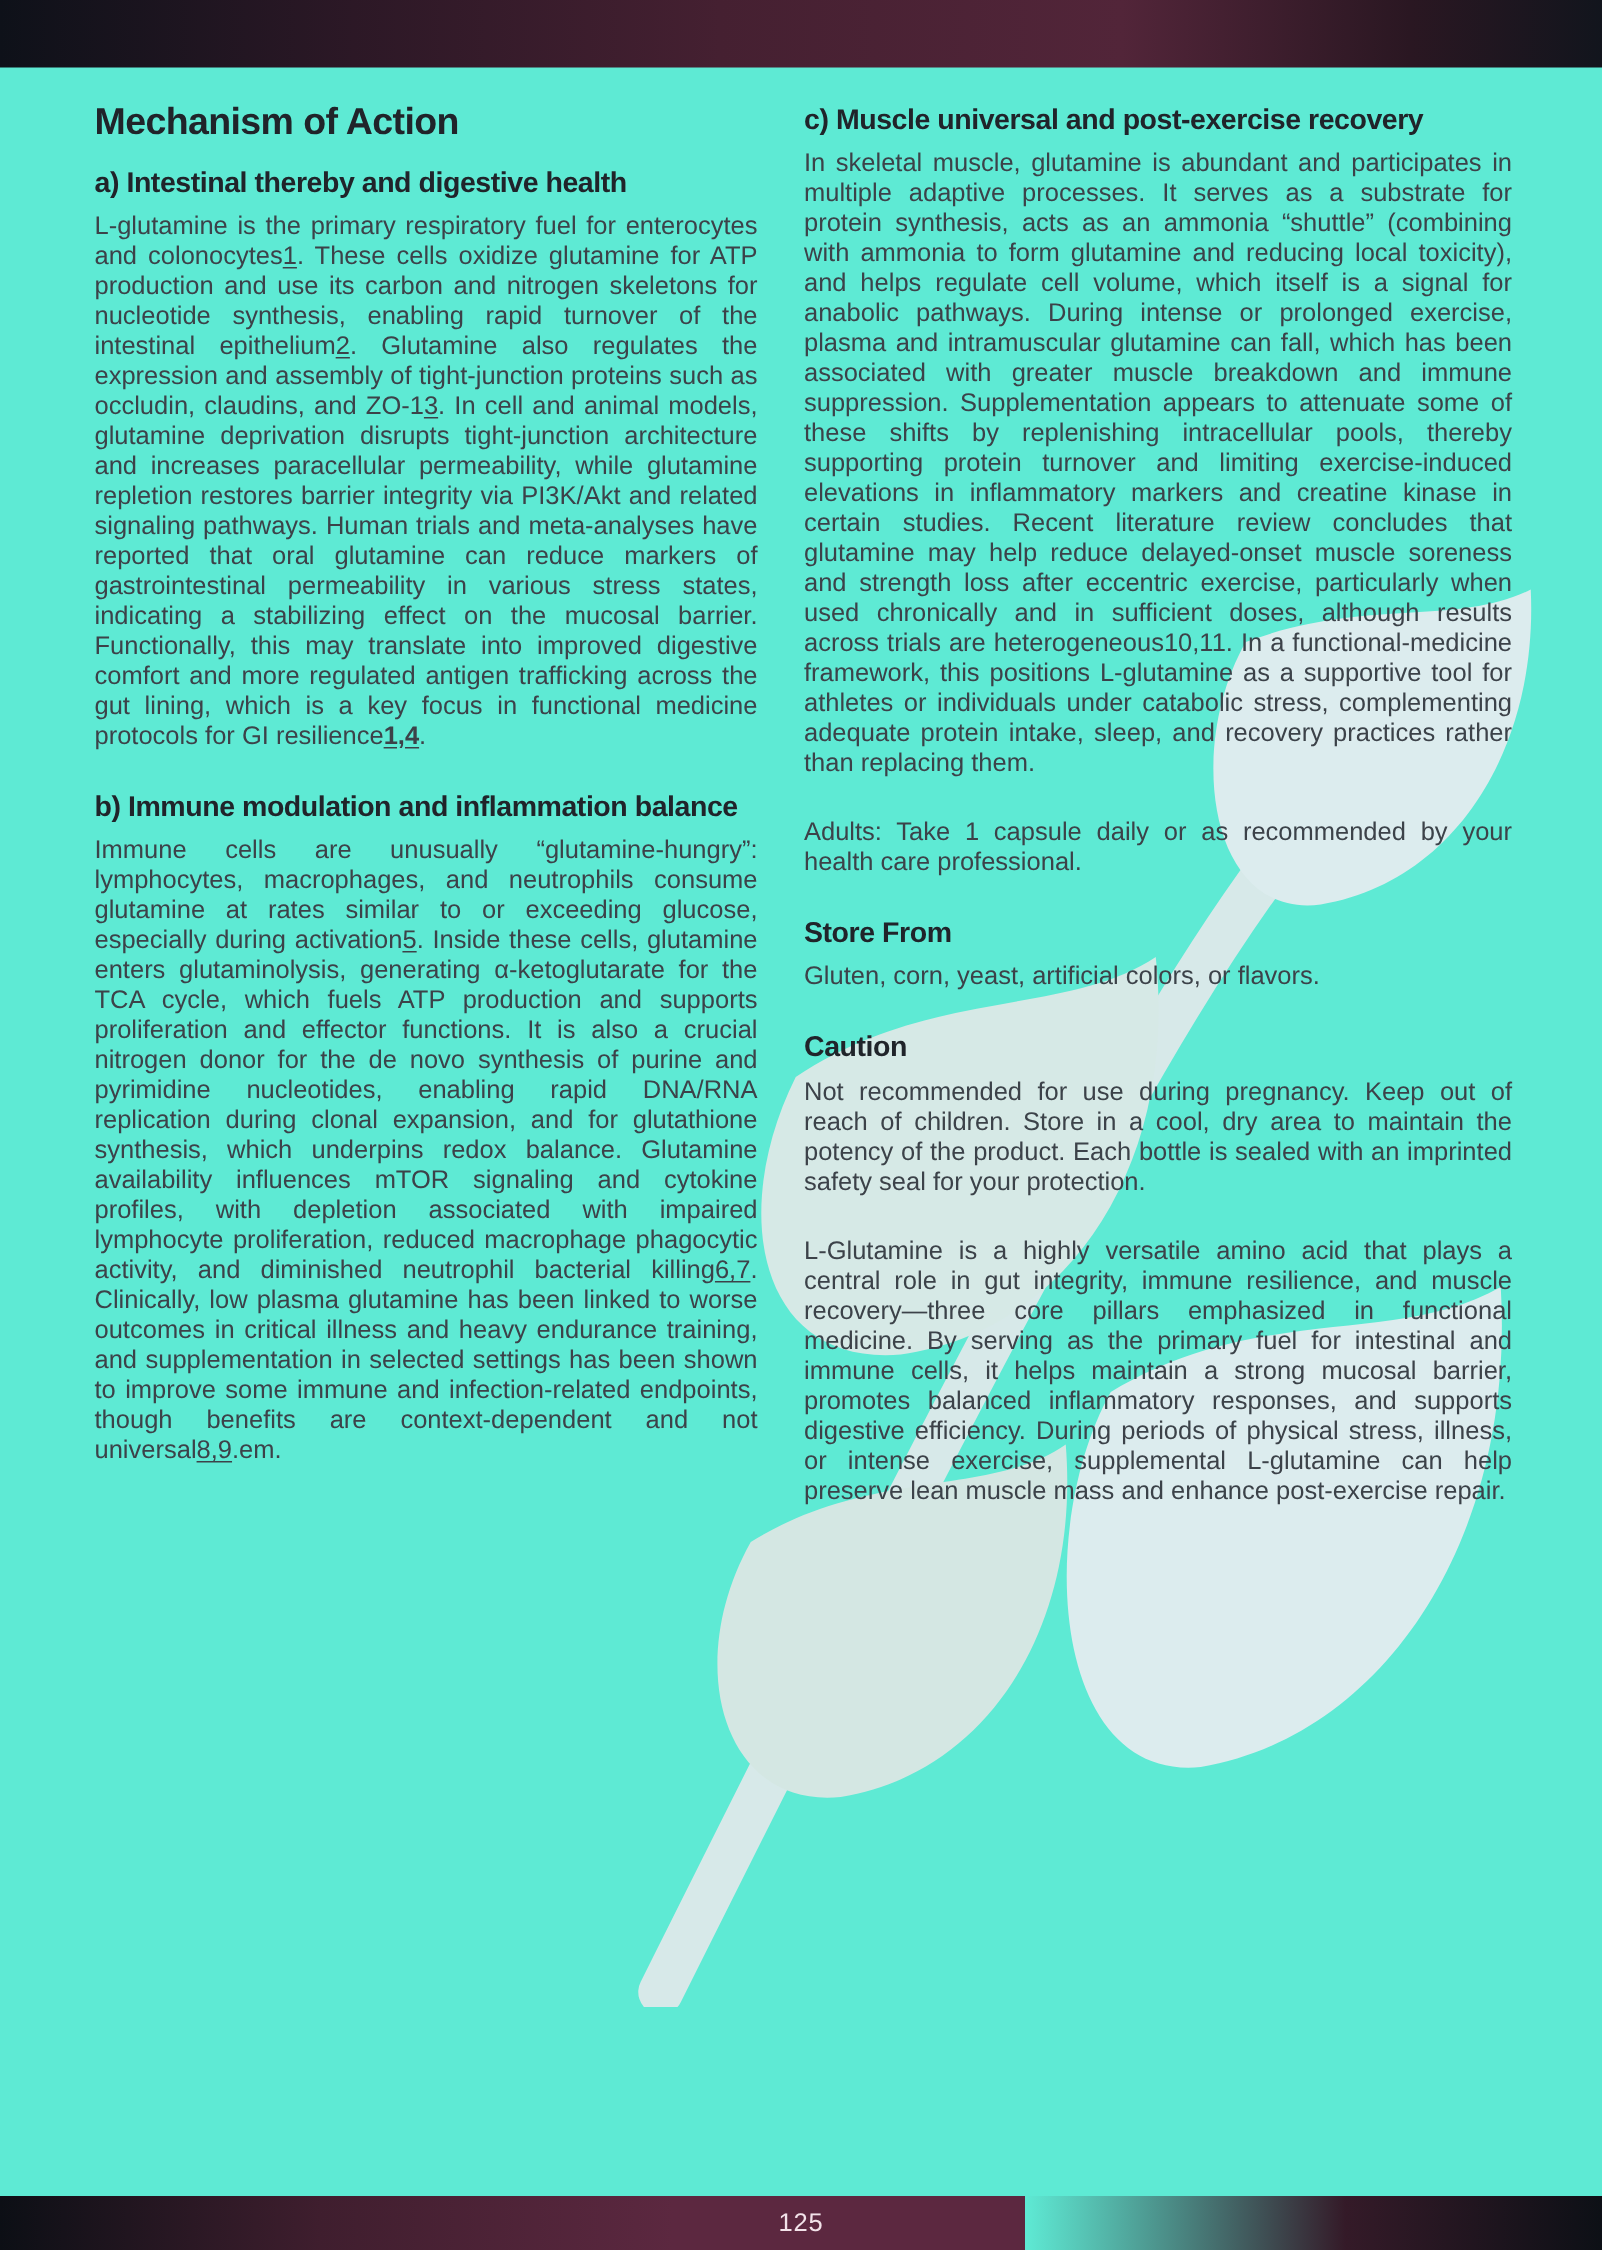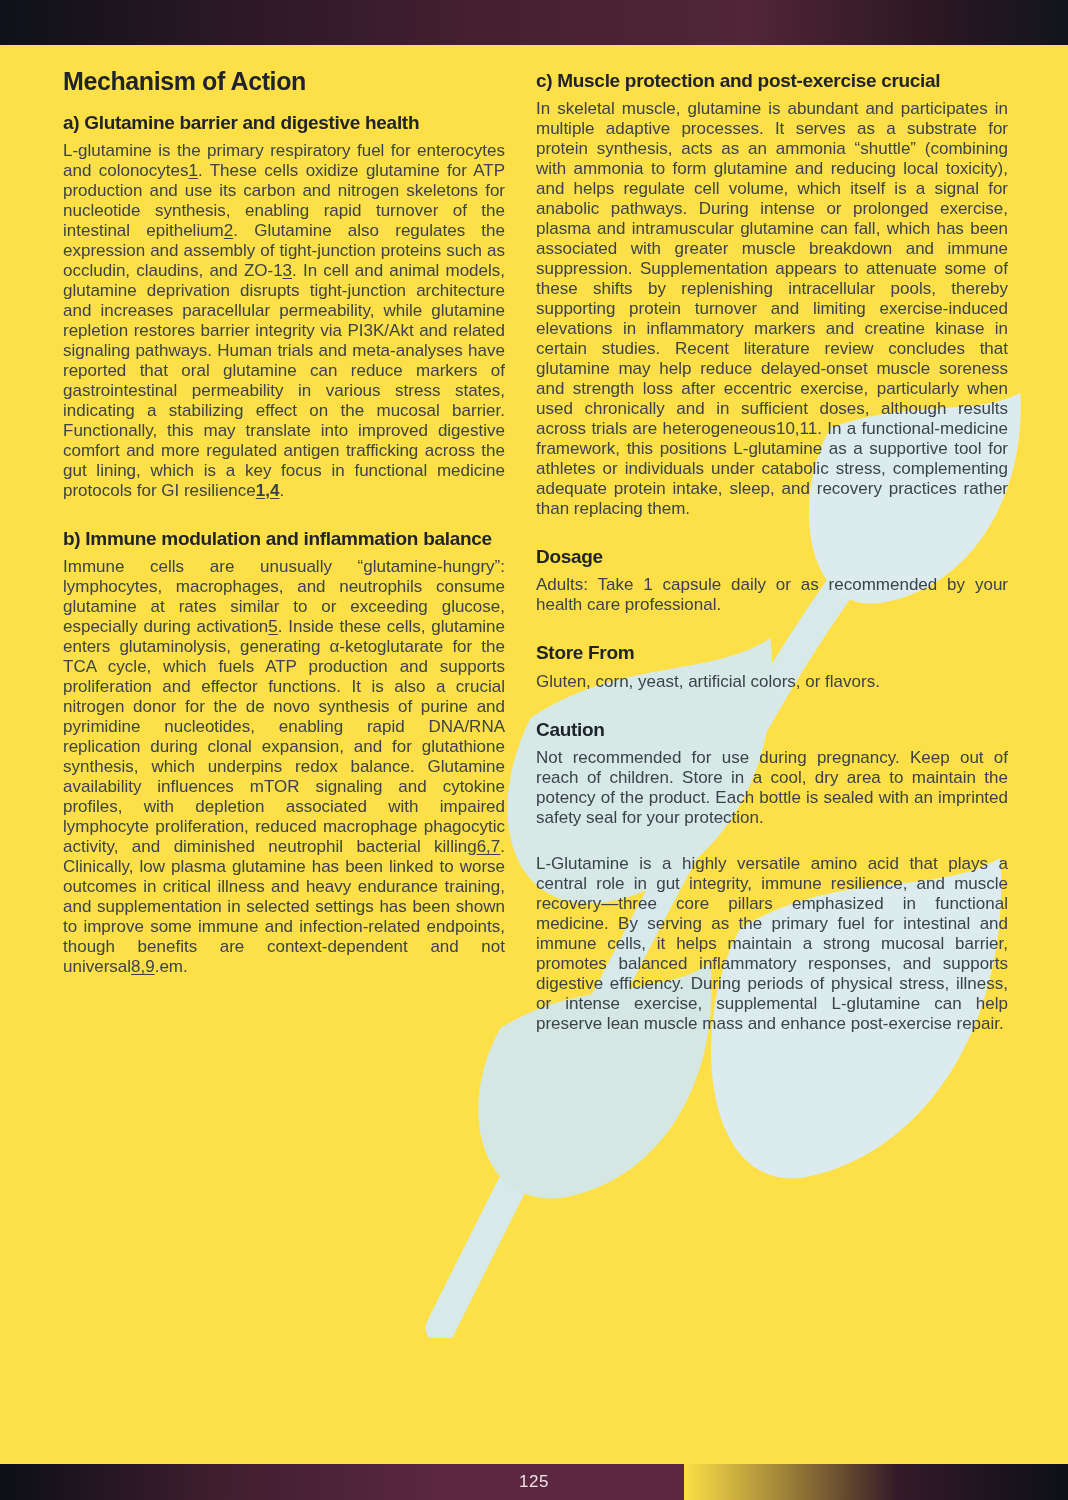--- a/index.html
+++ b/index.html
@@ -1,20 +1,20 @@
 <!DOCTYPE html>
 <html style="--accent-maroon: #522539; --footer-maroon: #5c2840; --dark-edge: #0e1119; --heading-color: #20242a; --body-color: #3c4249; --page-number-color: #f2e2e9; --watermark-blue: #dcecee; --watermark-green: #d4e7e3;"><head>
 <meta charset="utf-8">
 <style>
   html, body { margin: 0; padding: 0; background: #e8e8e8; }
   .page {
     position: relative;
     width: 1068px;
     height: 1500px;
-    background: #fde047;
+    background: #5eead4;
     font-family: "Liberation Sans", sans-serif;
     overflow: hidden;
     margin: 0 auto;
   }
   .topbar {
     position: absolute;
     top: 0; left: 0; right: 0;
     height: 45px;
     background: linear-gradient(90deg,
       var(--dark-edge, #0e1119) 0%,
@@ -107,32 +107,31 @@
       <path d="M 330 540 C 430 480, 520 510, 590 470 C 600 640, 510 770, 390 790 C 290 800, 280 630, 330 540 Z" fill="#dcecee"></path>
       <path d="M 90 640 C 170 590, 250 610, 300 575 C 310 700, 245 795, 150 810 C 70 818, 45 720, 90 640 Z" fill="#d4e7e3"></path>
     </svg>
   </div>
 
   <div class="content">
 
     <section class="col col-left">
       <h1 class="doc-title">Mechanism of Action</h1>
 
-      <h2 class="sec-heading">a) Glutamine barrier and digestive health</h2>
+      <h2 class="sec-heading">a) Intestinal thereby and digestive health</h2>
       <p class="body-text"><span>L-glutamine is the primary respiratory fuel for enterocytes and colonocytes</span><span class="seg-ref">1</span><span>. These cells oxidize glutamine for ATP production and use its carbon and nitrogen skeletons for nucleotide synthesis, enabling rapid turnover of the intestinal epithelium</span><span class="seg-ref">2</span><span>. Glutamine also regulates the expression and assembly of tight-junction proteins such as occludin, claudins, and ZO-1</span><span class="seg-ref">3</span><span>. In cell and animal models, glutamine deprivation disrupts tight-junction architecture and increases paracellular permeability, while glutamine repletion restores barrier integrity via PI3K/Akt and related signaling pathways. Human trials and meta-analyses have reported that oral glutamine can reduce markers of gastrointestinal permeability in various stress states, indicating a stabilizing effect on the mucosal barrier. Functionally, this may translate into improved digestive comfort and more regulated antigen trafficking across the gut lining, which is a key focus in functional medicine protocols for GI resilience</span><span class="seg-refbold">1,4</span><span>.</span></p>
 
       <h2 class="sec-heading">b) Immune modulation and inflammation balance</h2>
       <p class="body-text"><span>Immune cells are unusually “glutamine-hungry”: lymphocytes, macrophages, and neutrophils consume glutamine at rates similar to or exceeding glucose, especially during activation</span><span class="seg-ref">5</span><span>. Inside these cells, glutamine enters glutaminolysis, generating α-ketoglutarate for the TCA cycle, which fuels ATP production and supports proliferation and effector functions. It is also a crucial nitrogen donor for the de novo synthesis of purine and pyrimidine nucleotides, enabling rapid DNA/RNA replication during clonal expansion, and for glutathione synthesis, which underpins redox balance. Glutamine availability influences mTOR signaling and cytokine profiles, with depletion associated with impaired lymphocyte proliferation, reduced macrophage phagocytic activity, and diminished neutrophil bacterial killing</span><span class="seg-ref">6,7</span><span>. Clinically, low plasma glutamine has been linked to worse outcomes in critical illness and heavy endurance training, and supplementation in selected settings has been shown to improve some immune and infection-related endpoints, though benefits are context-dependent and not universal</span><span class="seg-ref">8,9</span><span>.em.</span></p>
     </section>
 
     <section class="col col-right">
-      <h2 class="sec-heading">c) Muscle protection and post-exercise crucial</h2>
+      <h2 class="sec-heading">c) Muscle universal and post-exercise recovery</h2>
       <p class="body-text"><span>In skeletal muscle, glutamine is abundant and participates in multiple adaptive processes. It serves as a substrate for protein synthesis, acts as an ammonia “shuttle” (combining with ammonia to form glutamine and reducing local toxicity), and helps regulate cell volume, which itself is a signal for anabolic pathways. During intense or prolonged exercise, plasma and intramuscular glutamine can fall, which has been associated with greater muscle breakdown and immune suppression. Supplementation appears to attenuate some of these shifts by replenishing intracellular pools, thereby supporting protein turnover and limiting exercise-induced elevations in inflammatory markers and creatine kinase in certain studies. Recent literature review concludes that glutamine may help reduce delayed-onset muscle soreness and strength loss after eccentric exercise, particularly when used chronically and in sufficient doses, although results across trials are heterogeneous10,11. In a functional-medicine framework, this positions L-glutamine as a supportive tool for athletes or individuals under catabolic stress, complementing adequate protein intake, sleep, and recovery practices rather than replacing them.</span></p>
 
-      <h2 class="sec-heading">Dosage</h2>
       <p class="body-text"><span>Adults: Take 1 capsule daily or as recommended by your health care professional.</span></p>
 
       <h2 class="sec-heading">Store From</h2>
       <p class="body-text"><span>Gluten, corn, yeast, artificial colors, or flavors.</span></p>
 
       <h2 class="sec-heading">Caution</h2>
       <p class="body-text"><span>Not recommended for use during pregnancy. Keep out of reach of children. Store in a cool, dry area to maintain the potency of the product. Each bottle is sealed with an imprinted safety seal for your protection.</span></p>
 
       <p class="body-text"><span>L-Glutamine is a highly versatile amino acid that plays a central role in gut integrity, immune resilience, and muscle recovery—three core pillars emphasized in functional medicine. By serving as the primary fuel for intestinal and immune cells, it helps maintain a strong mucosal barrier, promotes balanced inflammatory responses, and supports digestive efficiency. During periods of physical stress, illness, or intense exercise, supplemental L-glutamine can help preserve lean muscle mass and enhance post-exercise repair.</span></p>
     </section>

